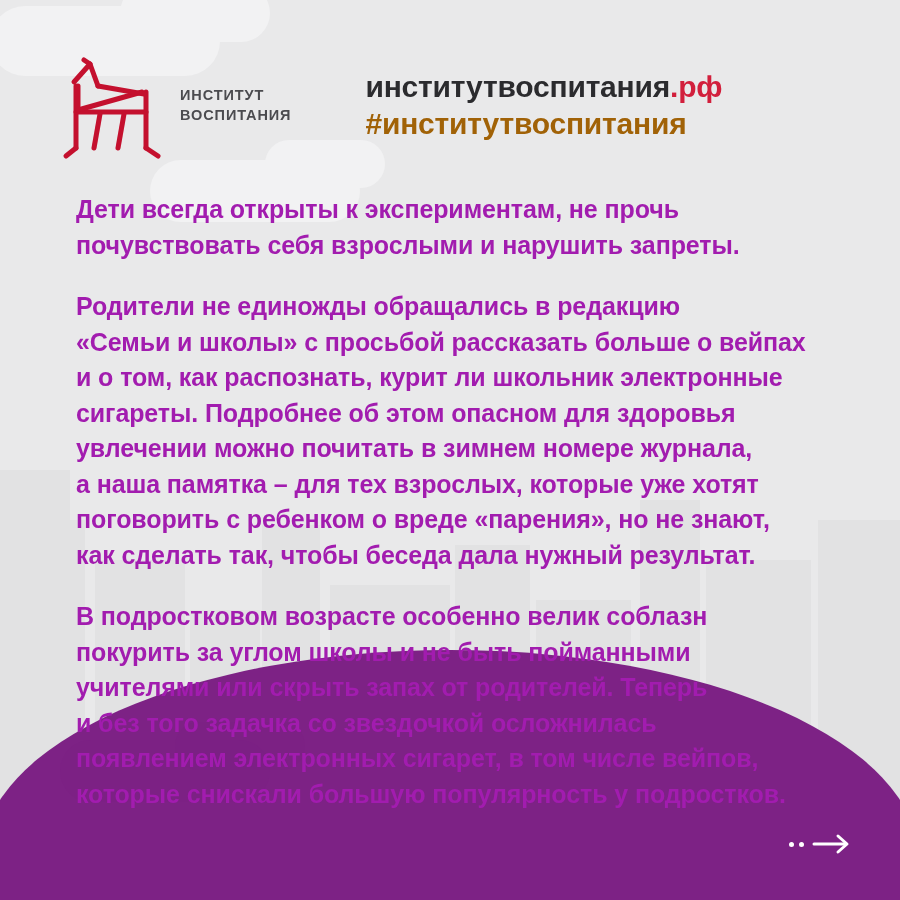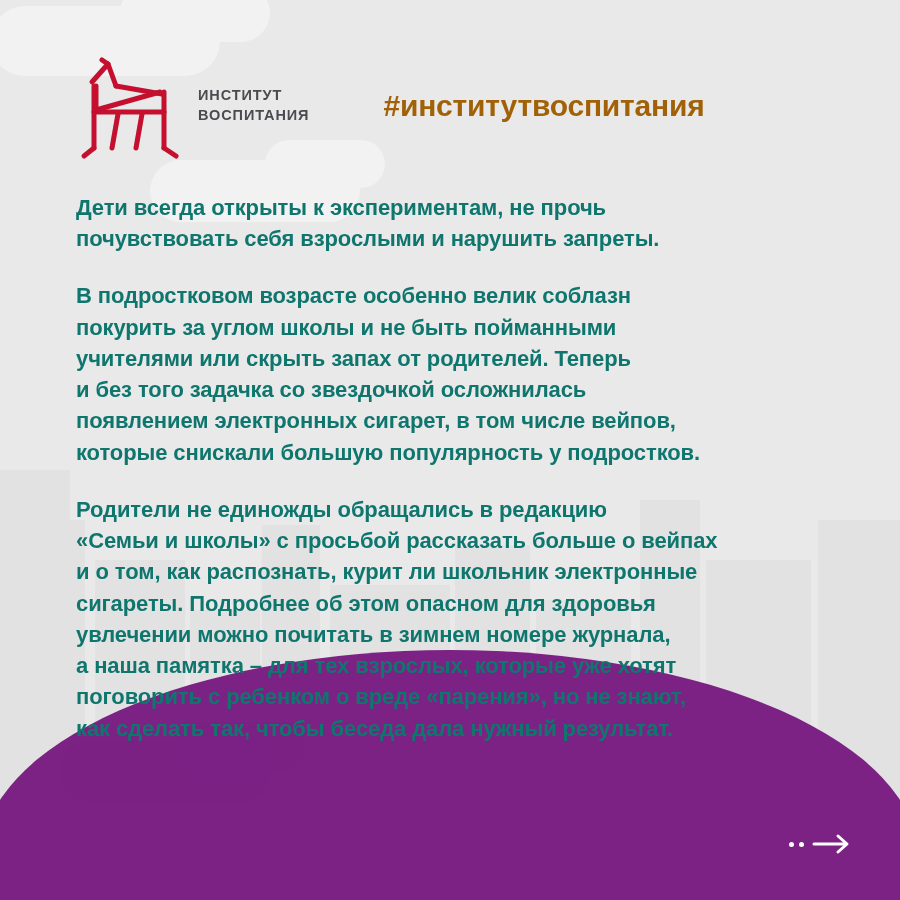--- a/index.html
+++ b/index.html
@@ -48,21 +48,21 @@
     width: 104%;
     height: 250px;
     background: #7d2285;
     border-top-left-radius: 58% 96%;
     border-top-right-radius: 58% 96%;
   }
 
   
   .header {
     position: absolute;
-    left: 72px;
+    left: 54px;
     top: 52px;
     display: flex;
     align-items: center;
     gap: 22px;
     z-index: 5;
   }
   .logo-block { display: flex; align-items: center; gap: 14px; }
   .logo-mark { width: 112px; height: 108px; }
   .logo-text {
     font-size: 14.5px;
@@ -90,23 +90,23 @@
 
   
   .content {
     position: absolute;
     left: 76px;
     top: 192px;
     width: 770px;
     z-index: 5;
   }
   .para {
-    font-size: 22px;
+    font-size: 25px;
     line-height: 1.42;
-    color: #0f766e;
+    color: #a21caf;
     font-weight: 700;
     margin: 0 0 26px 0;
     letter-spacing: -.1px;
     white-space: pre-line;
   }
   .para:last-child { margin-bottom: 0; }
 
   
   .next {
     position: absolute;
@@ -171,41 +171,42 @@
           <path d="M92 96 L104 104"></path>
         </svg>
       </span>
       <span class="logo-text">
         <span>ИНСТИТУТ</span><br>
         <span>ВОСПИТАНИЯ</span>
       </span>
     </div>
 
     <div class="brand">
+      <div class="line1"><span>институтвоспитания</span><span class="accent">.рф</span></div>
       <div class="line2">#институтвоспитания</div>
     </div>
   </div>
 
   <div class="content">
     <p class="para">Дети всегда открыты к экспериментам, не прочь
 почувствовать себя взрослыми и нарушить запреты.</p>
-    <p class="para">В подростковом возрасте особенно велик соблазн
-покурить за углом школы и не быть пойманными
-учителями или скрыть запах от родителей. Теперь
-и без того задачка со звездочкой осложнилась
-появлением электронных сигарет, в том числе вейпов,
-которые снискали большую популярность у подростков.</p>
     <p class="para">Родители не единожды обращались в редакцию
 «Семьи и школы» с просьбой рассказать больше о вейпах
 и о том, как распознать, курит ли школьник электронные
 сигареты. Подробнее об этом опасном для здоровья
 увлечении можно почитать в зимнем номере журнала,
 а наша памятка – для тех взрослых, которые уже хотят
 поговорить с ребенком о вреде «парения», но не знают,
 как сделать так, чтобы беседа дала нужный результат.</p>
+    <p class="para">В подростковом возрасте особенно велик соблазн
+покурить за углом школы и не быть пойманными
+учителями или скрыть запах от родителей. Теперь
+и без того задачка со звездочкой осложнилась
+появлением электронных сигарет, в том числе вейпов,
+которые снискали большую популярность у подростков.</p>
   </div>
 
   <div class="next">
     <span class="dots">
       <span></span>
         <span></span>
     </span>
     <span>
       <svg class="arrow-svg" width="40" height="24" viewBox="0 0 40 24" fill="none" stroke="#ffffff" stroke-width="3" stroke-linecap="round" stroke-linejoin="round">
         <path d="M2 12 H34"></path>

